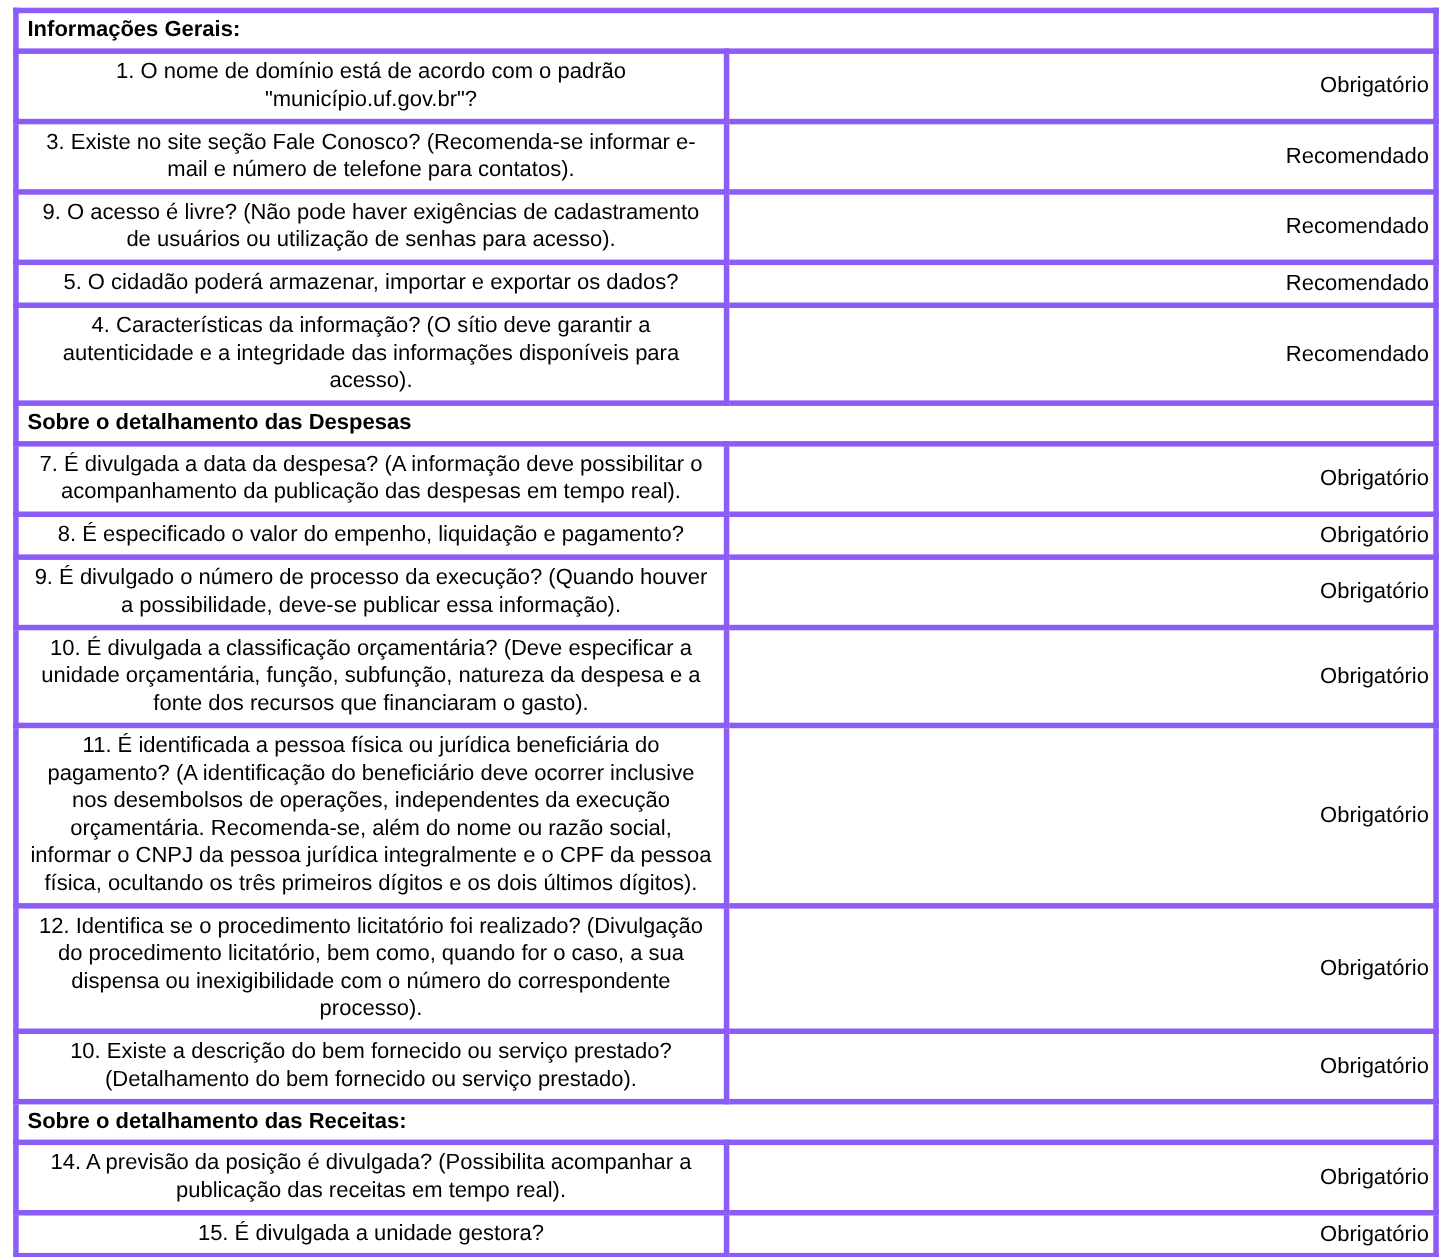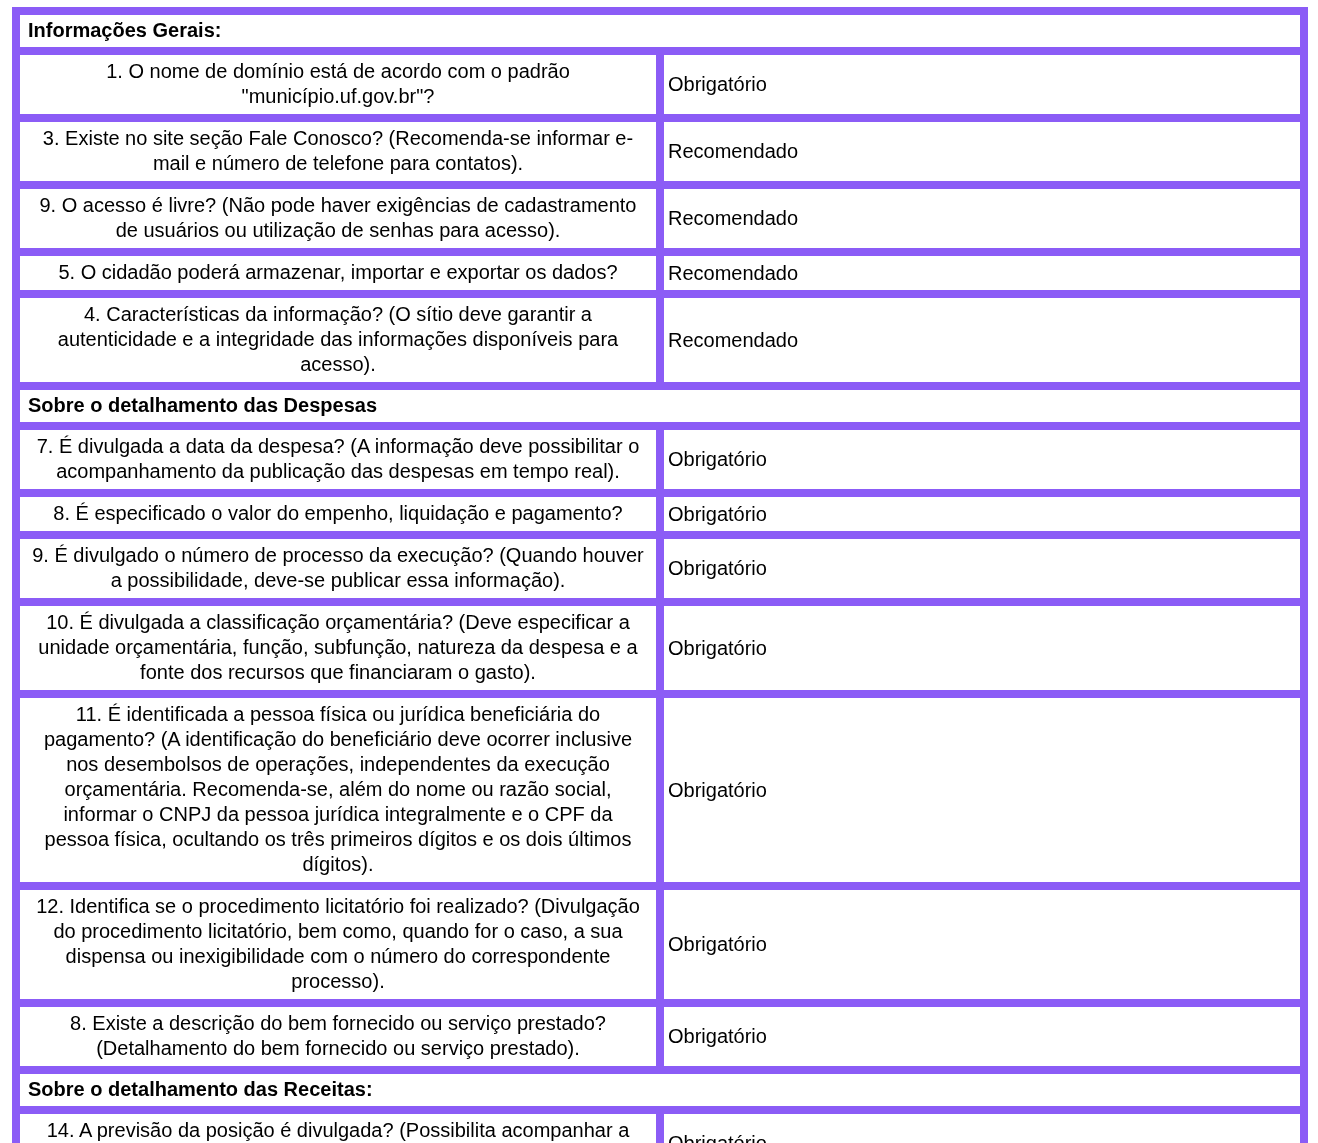--- a/index.html
+++ b/index.html
@@ -16,37 +16,37 @@
     font-family: "Liberation Sans", sans-serif;
     color: #000000;
   }
   table.checklist {
     width: 100%;
     border-collapse: collapse;
     border: 3px solid #000000;
     table-layout: fixed;
   }
   table.checklist td {
-    border: 8px solid #8b5cf6;
+    border: 5px solid #8b5cf6;
     font-size: 20px;
     line-height: 1.25;
     color: #000000;
     vertical-align: middle;
   }
   td.section-cell {
     font-weight: bold;
     padding: 3px 8px 4px 8px;
   }
   td.q {
     padding: 4px 10px 5px 10px;
     text-align: center;
   }
   td.s {
     width: 168px;
-    text-align: left;
+    text-align: right;
     padding: 4px 4px;
     white-space: nowrap;
   }
 </style>
 </head>
 <body>
 
 <div class="page">
   <table class="checklist">
     <tbody>
@@ -94,21 +94,21 @@
         </tr>
         <tr>
           <td class="q">11. É identificada a pessoa física ou jurídica beneficiária do pagamento? (A identificação do beneficiário deve ocorrer inclusive nos desembolsos de operações, independentes da execução orçamentária. Recomenda-se, além do nome ou razão social, informar o CNPJ da pessoa jurídica integralmente e o CPF da pessoa física, ocultando os três primeiros dígitos e os dois últimos dígitos).</td>
           <td class="s">Obrigatório</td>
         </tr>
         <tr>
           <td class="q">12. Identifica se o procedimento licitatório foi realizado? (Divulgação do procedimento licitatório, bem como, quando for o caso, a sua dispensa ou inexigibilidade com o número do correspondente processo).</td>
           <td class="s">Obrigatório</td>
         </tr>
         <tr>
-          <td class="q">8. Existe a descrição do bem fornecido ou serviço prestado? (Detalhamento do bem fornecido ou serviço prestado).</td>
+          <td class="q">10. Existe a descrição do bem fornecido ou serviço prestado? (Detalhamento do bem fornecido ou serviço prestado).</td>
           <td class="s">Obrigatório</td>
         </tr>
         <tr>
           <td class="section-cell" colspan="2">Sobre o detalhamento das Receitas:</td>
         </tr>
         <tr>
           <td class="q">14. A previsão da posição é divulgada? (Possibilita acompanhar a publicação das receitas em tempo real).</td>
           <td class="s">Obrigatório</td>
         </tr>
         <tr>

